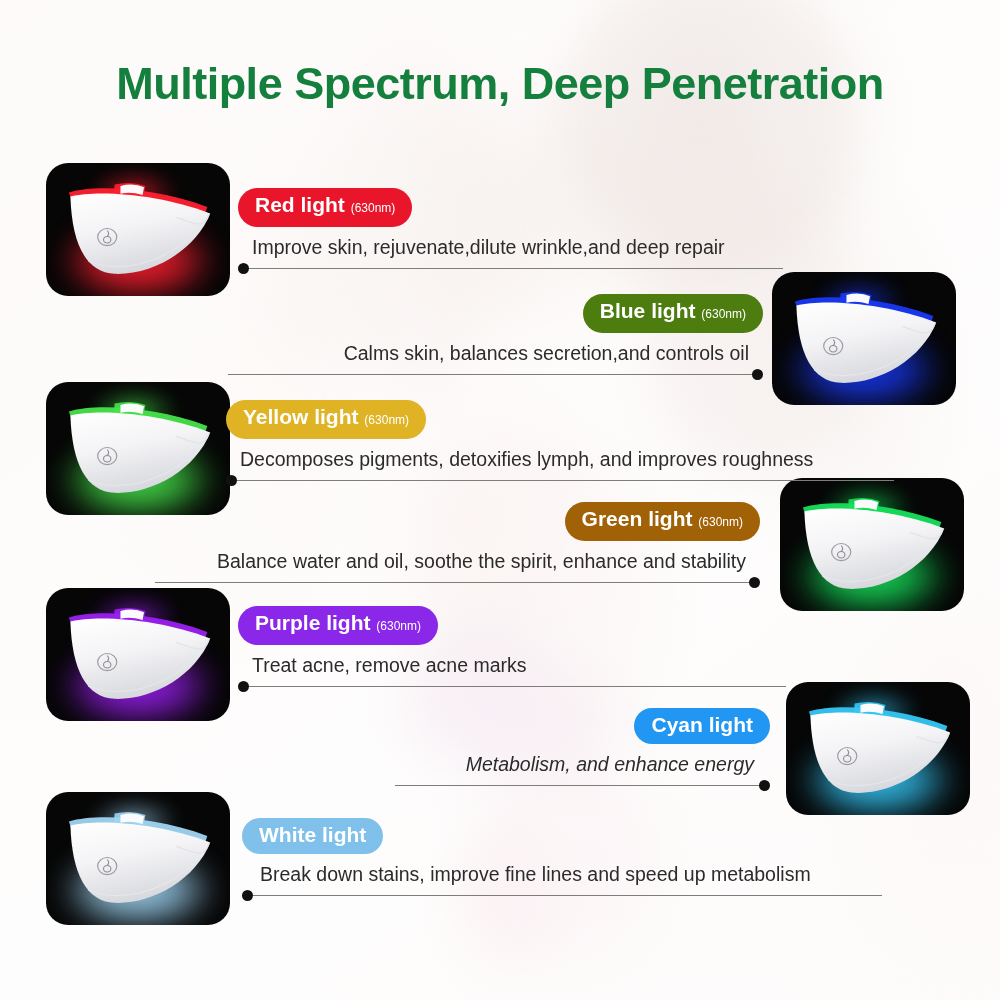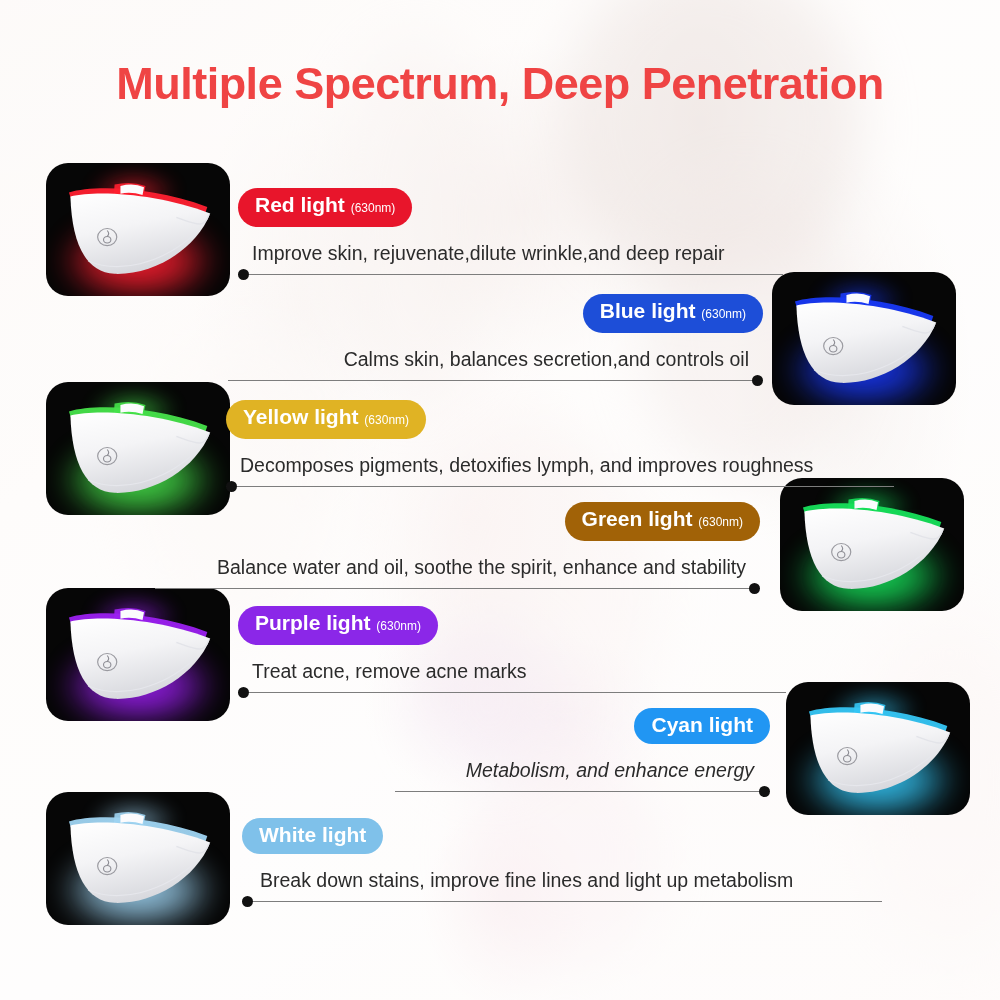--- a/index.html
+++ b/index.html
@@ -39,21 +39,21 @@
     background:linear-gradient(180deg,rgba(255,255,255,.58) 0%,rgba(255,255,255,.50) 35%,rgba(255,255,255,.52) 70%,rgba(255,255,255,.62) 100%);
   }
 
   #content{ position:absolute; inset:0; z-index:5; }
 
   
   #page-title{
     position:absolute; left:0; top:58px; width:1000px;
     text-align:center;
     font-size:45px; font-weight:bold;
-    color:#ef4444;
+    color:#15803d;
     letter-spacing:-.5px;
     white-space:nowrap;
   }
 
   
   .device{
     position:absolute;
     width:184px; height:133px;
     border-radius:22px;
     background:#060606;
@@ -87,21 +87,21 @@
     font-size:21px;
     line-height:26px;
     white-space:nowrap;
   }
   .pill b{ font-weight:bold; }
   .pill span.nm{ font-weight:normal; font-size:12px; }
   .desc{
     font-size:19.5px;
     color:#2b2b2b;
     white-space:nowrap;
-    margin-top:15px;
+    margin-top:9px;
   }
   .connector{ position:relative; height:12px; margin-top:4px; }
   .connector .line{
     position:absolute; top:5px; left:0; right:0;
     height:1.4px; background:#7d7d7d;
   }
   .connector .dot{
     position:absolute; top:0px; width:11px; height:11px;
     border-radius:50%; background:#111;
   }
@@ -345,21 +345,21 @@
       <span class="nm">(630nm)</span>
     </div>
     <div class="desc" style="padding-left:14px;">Improve skin, rejuvenate,dilute wrinkle,and deep repair</div>
     <div class="connector left">
       <div class="line"></div>
         <div class="dot"></div>
     </div>
   </div>
 
   <div class="row align-right" style="left:228px; top:294px; width:535px;">
-    <div class="pill" style="background: #1d4ed8;">
+    <div class="pill" style="background: #4d7c0f;">
       <b>Blue light</b>
       <span class="nm">(630nm)</span>
     </div>
     <div class="desc" style="padding-right:14px;">Calms skin, balances secretion,and controls oil</div>
     <div class="connector right">
       <div class="line"></div>
         <div class="dot"></div>
     </div>
   </div>
 
@@ -409,20 +409,20 @@
       <div class="line"></div>
         <div class="dot"></div>
     </div>
   </div>
 
   <div class="row" style="left:242px; top:818px; width:640px;">
     <div class="pill" style="background: rgb(127, 193, 234);">
       <b>White light</b>
       
     </div>
-    <div class="desc" style="padding-left:18px;">Break down stains, improve fine lines and light up metabolism</div>
+    <div class="desc" style="padding-left:18px;">Break down stains, improve fine lines and speed up metabolism</div>
     <div class="connector left">
       <div class="line"></div>
         <div class="dot"></div>
     </div>
   </div>
 
 </div>
 
 </body></html>

